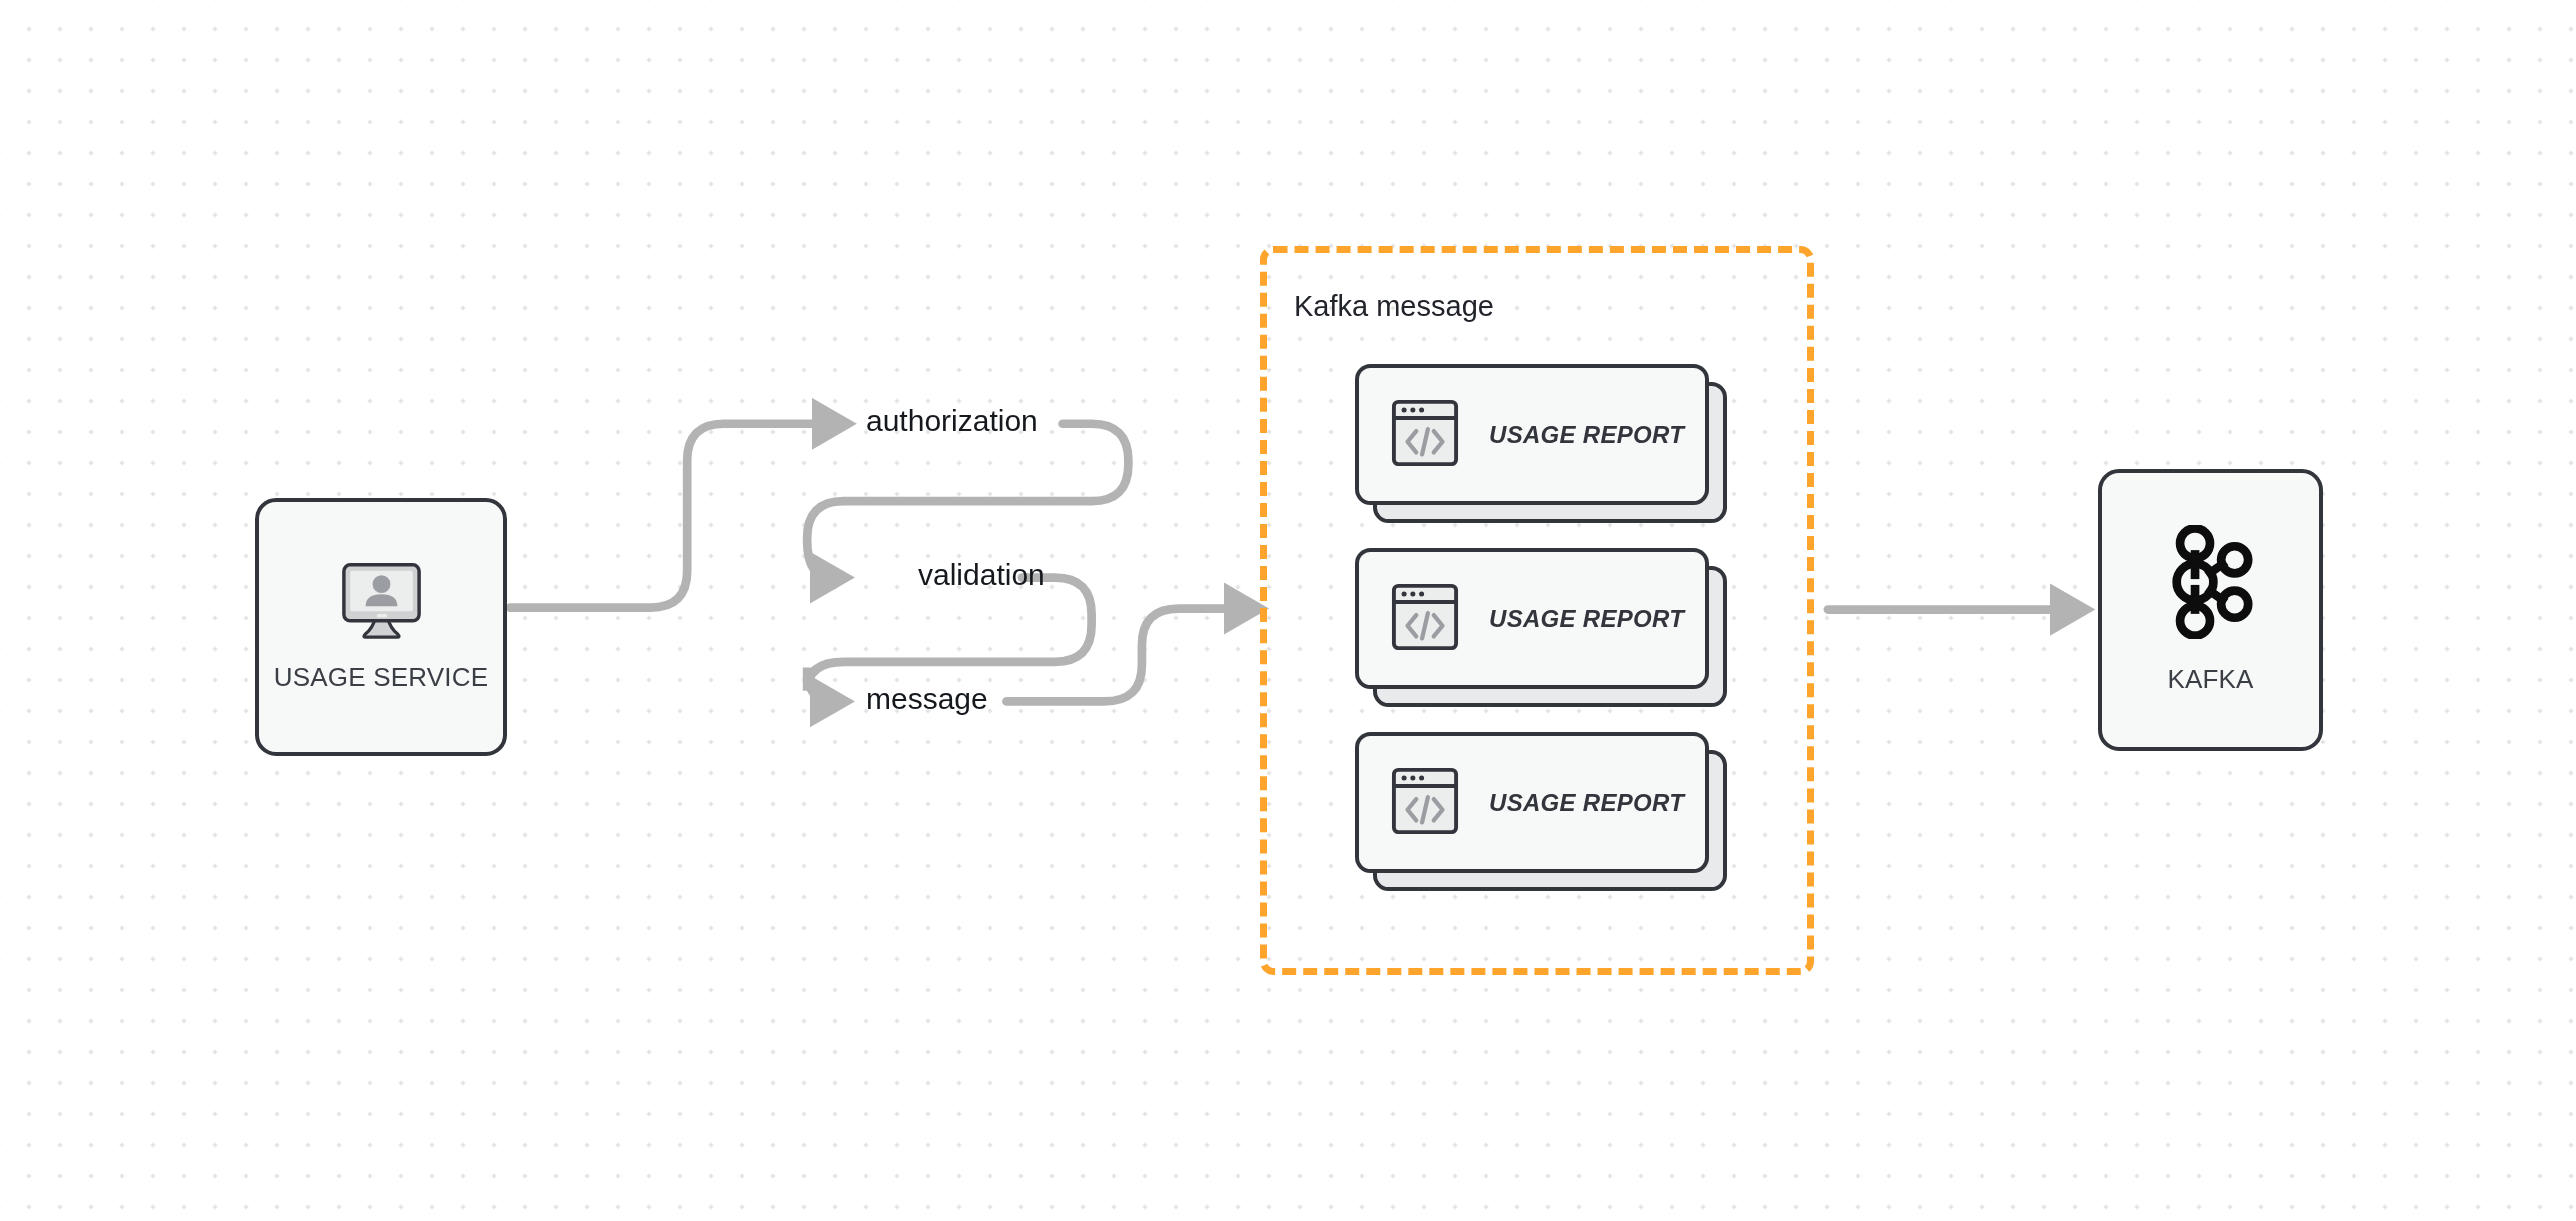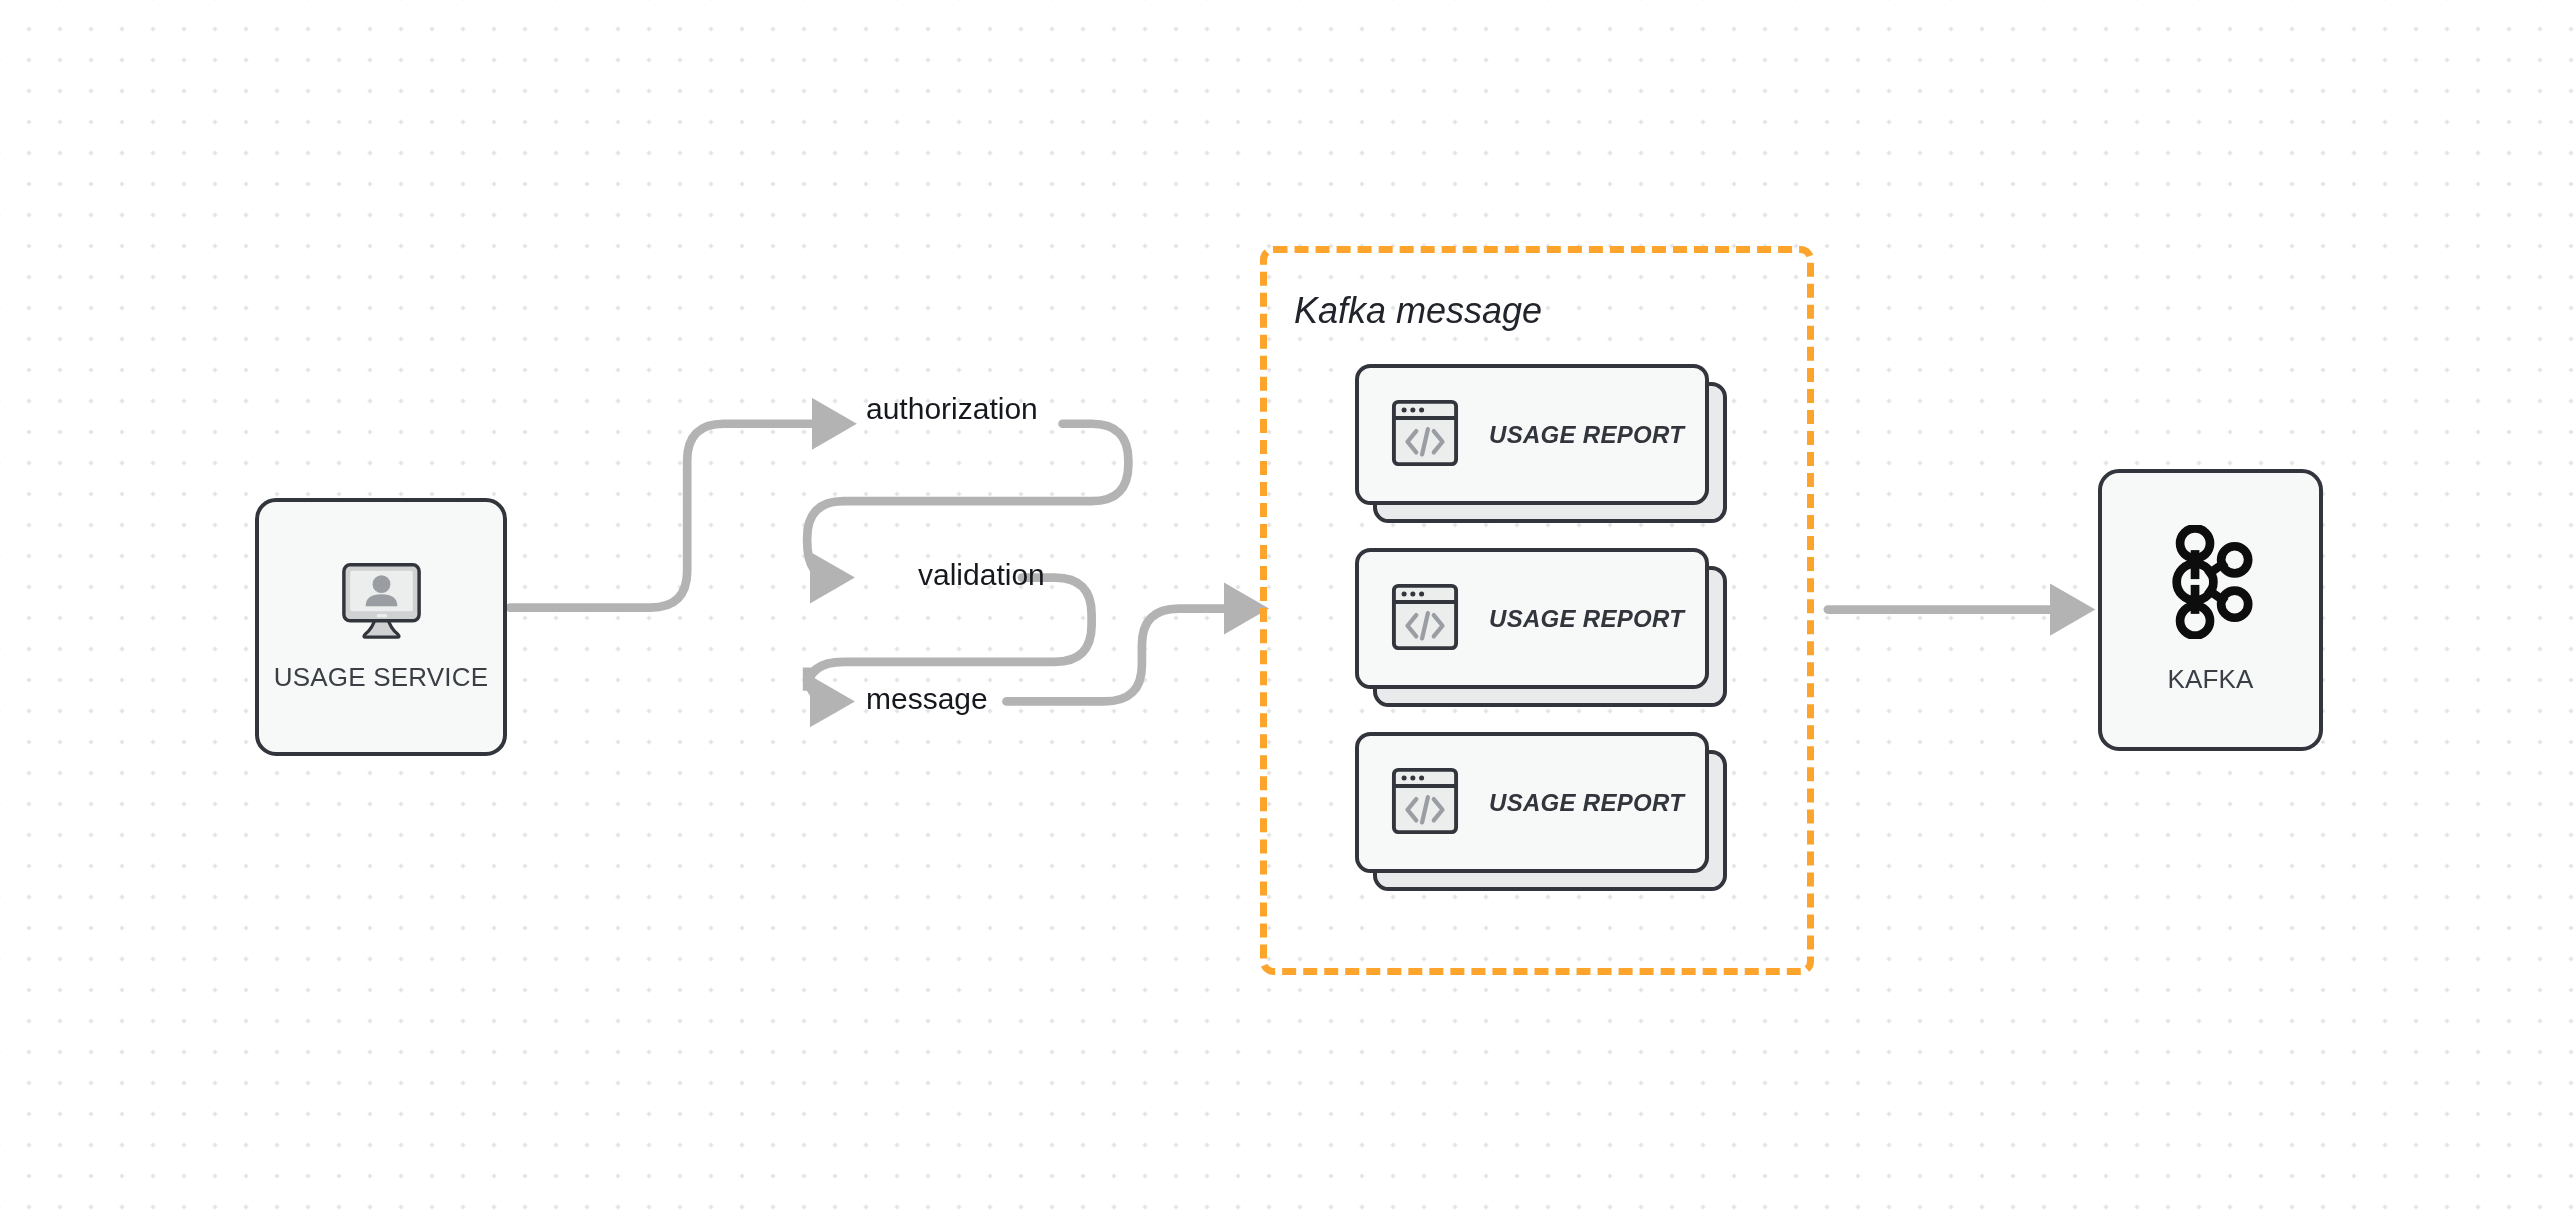--- a/index.html
+++ b/index.html
@@ -54,24 +54,23 @@
   
   #kafka-message-group {
     position: absolute;
     left: 1260px; top: 246px; width: 554px; height: 729px;
     border: 7.7px dashed #fca42b;
     border-radius: 13.5px;
   }
   #kafka-message-title {
     position: absolute;
     left: 1294px; top: 290px;
-    font-size: 36px;
+    font-size: 29px;
     color: #21242a;
     white-space: nowrap;
-    font-style: italic;
   }
 
   
   .report-card {
     position: absolute;
     width: 354px; height: 178px;
   }
   .report-card .back {
     position: absolute;
     left: 18.4px; top: 18.4px;
@@ -104,21 +103,21 @@
   #report-card-2 { left: 1355px; top: 548px; }
   #report-card-3 { left: 1355px; top: 732px; }
 
   
   .step-label {
     position: absolute;
     font-size: 30px;
     color: #15181d;
     white-space: nowrap;
   }
-  #step-authorization { left: 866px; top: 392px; }
+  #step-authorization { left: 866px; top: 404px; }
   #step-validation    { left: 918px; top: 558px; }
   #step-batching      { left: 866px; top: 682px; }
 
   
   #edges {
     position: absolute;
     left: 0; top: 0;
     width: 2576px; height: 1221px;
     pointer-events: none;
   }

